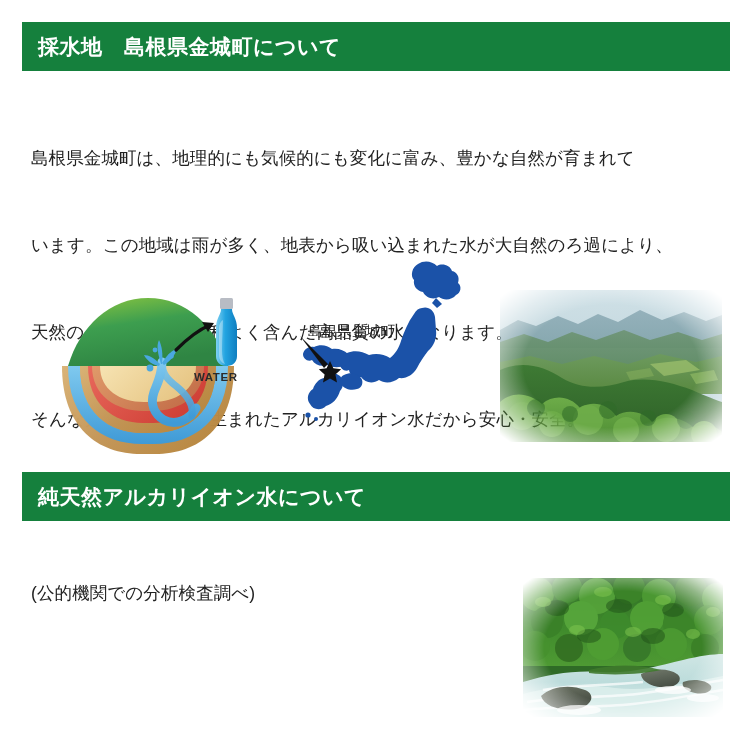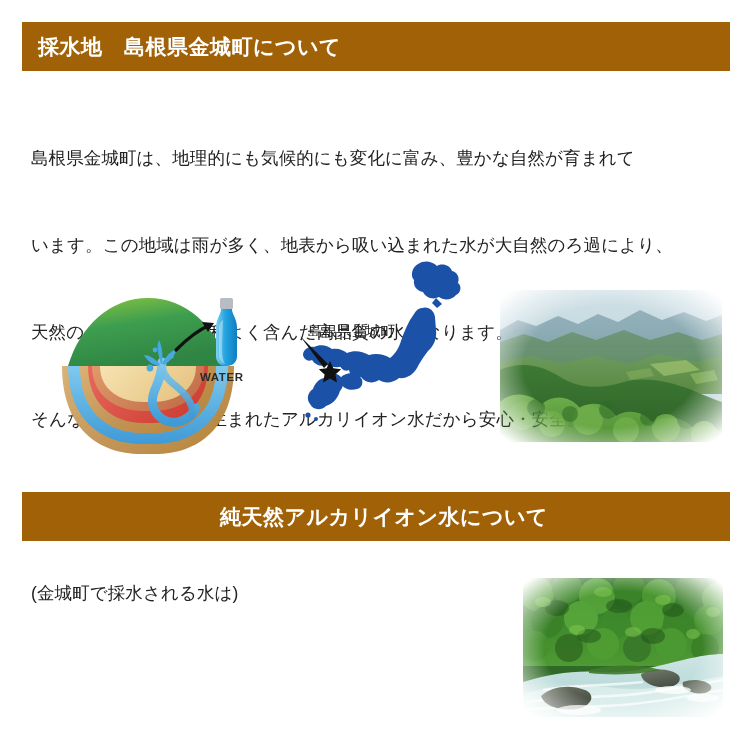--- a/index.html
+++ b/index.html
@@ -22,35 +22,35 @@
     width: 750px;
     height: 750px;
   }
 
   
   .banner {
     position: absolute;
     left: 22px;
     width: 708px;
     height: 49px;
-    background: #a16207;
+    background: #15803d;
     display: flex;
     align-items: center;
   }
   .banner-title {
     color: #ffffff;
     font-size: 21px;
     font-weight: bold;
     letter-spacing: 0.5px;
     padding-left: 16px;
     white-space: pre;
     line-height: 1;
   }
   #banner-1 { top: 22px; }
-  #banner-2 { top: 492px; justify-content: center; }
+  #banner-2 { top: 472px; }
 
   
   .body-text {
     position: absolute;
     left: 31px;
     font-size: 17.5px;
     line-height: 29px;
     color: #222222;
     white-space: pre;
     letter-spacing: 0.1px;
@@ -78,21 +78,20 @@
   }
   .geo-svg { display: block; }
   .water-label {
     position: absolute;
     left: 136px;
     top: 93px;
     font-size: 11.5px;
     font-weight: bold;
     color: #2b2b2b;
     letter-spacing: 0.6px;
-    padding-left: 6px;
   }
 
   
   .map-figure {
     position: absolute;
     left: 300px;
     top: 0px;
     width: 190px;
     height: 200px;
   }
@@ -142,21 +141,21 @@
   <div class="banner" id="banner-1">
     <span class="banner-title">採水地　島根県金城町について</span>
   </div>
 
   <div class="body-text" id="paragraph-1">
     <div>島根県金城町は、地理的にも気候的にも変化に富み、豊かな自然が育まれて</div>
     <div>います。この地域は雨が多く、地表から吸い込まれた水が大自然のろ過により、</div>
     <div>天然のミネラル成分を程よく含んだ高品質の水となります。</div>
     <div>そんな大自然の中から生まれたアルカリイオン水だから安心・安全。</div>
     <div>放射性ヨウ素・放射性セシウムは検出されていません。</div>
-    <div>(金城町で採水される水は)</div>
+    <div>(公的機関での分析検査調べ)</div>
   </div>
 
   <div class="figures">
 
     <div class="geo-figure">
       <svg class="geo-svg" width="230" height="180" viewBox="0 0 230 180" xmlns="http://www.w3.org/2000/svg">
         <defs>
           <linearGradient id="gHill" x1="0" y1="0" x2="0.35" y2="1">
             <stop offset="0%" stop-color="#8cc63f"></stop>
             <stop offset="45%" stop-color="#3d9e4f"></stop>

